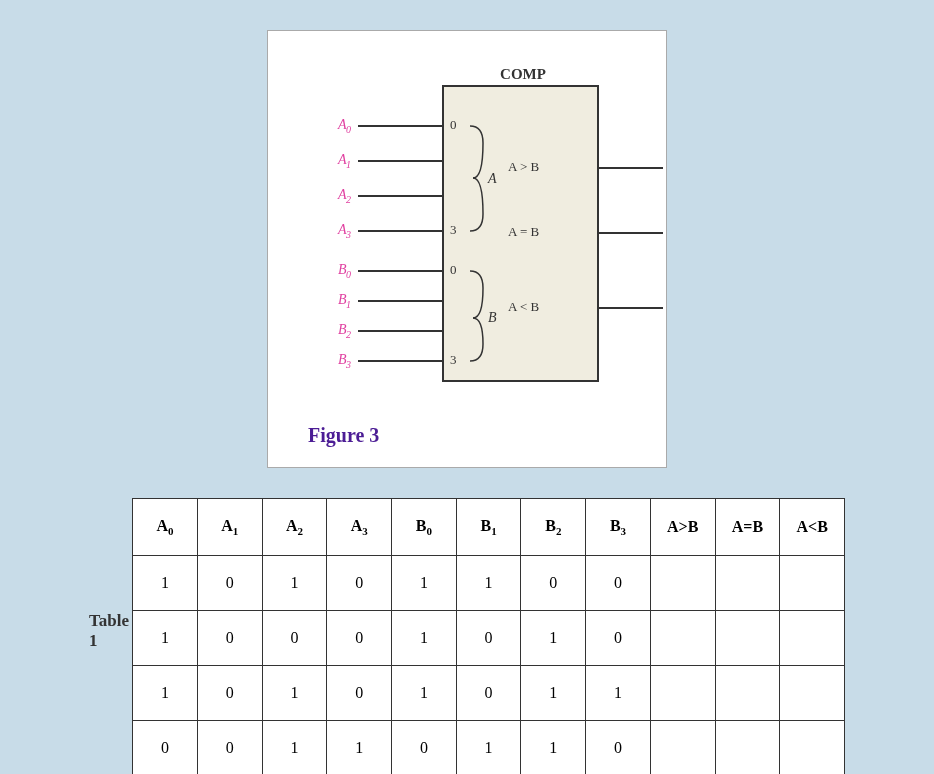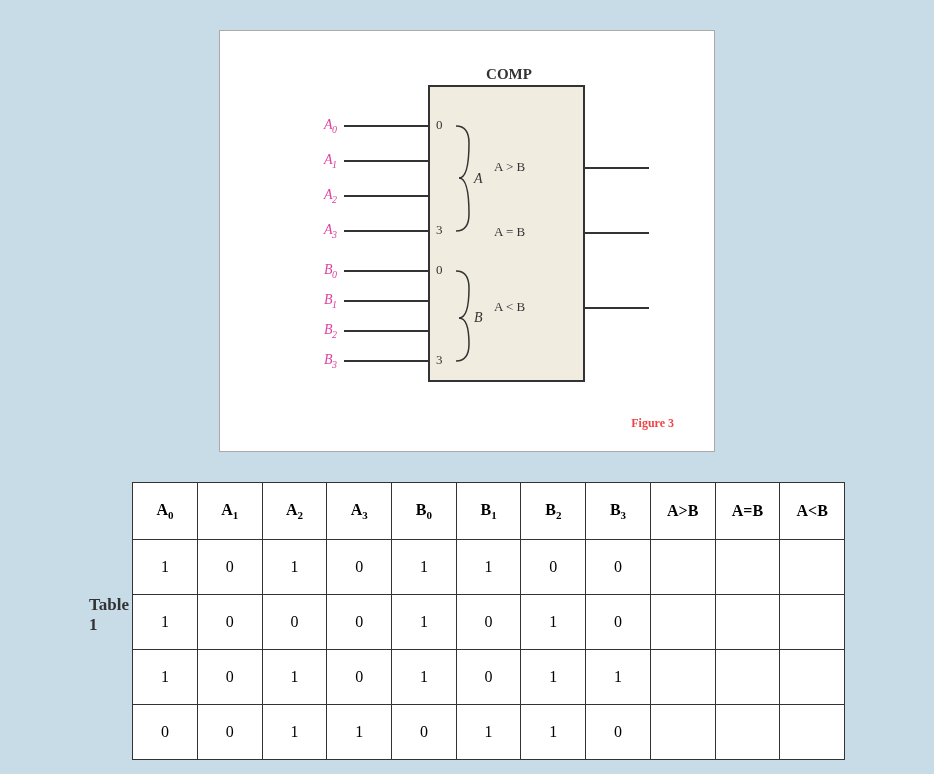--- a/index.html
+++ b/index.html
@@ -16,30 +16,30 @@
     }
 
     
     .figure-container {
       background: white;
       border: 1px solid #aaa;
       padding: 30px 40px 20px 40px;
       margin-bottom: 30px;
       display: flex;
       flex-direction: column;
-      align-items: flex-end;
-      width: 496px;
+      align-items: flex-start;
+      width: 400px;
     }
 
     
     .figure-caption {
-      margin-top: 15px;
-      font-size: 12px;
+      margin-top: 23px;
+      font-size: 20px;
       font-weight: bold;
-      color: #ef4444;
+      color: #4c1d95;
     }
 
     
     .table-section {
       width: 756px;
       display: flex;
       align-items: center;
     }
 
     .table-title {

